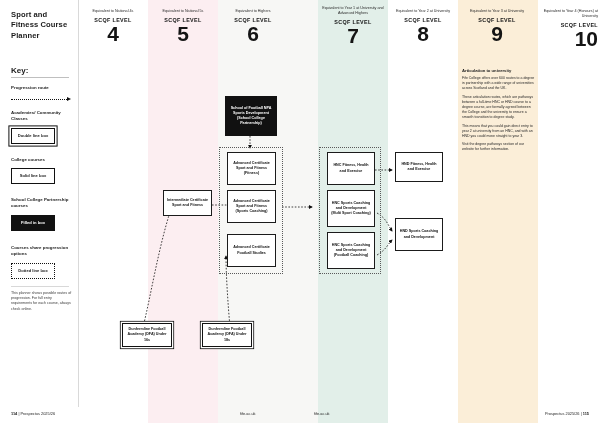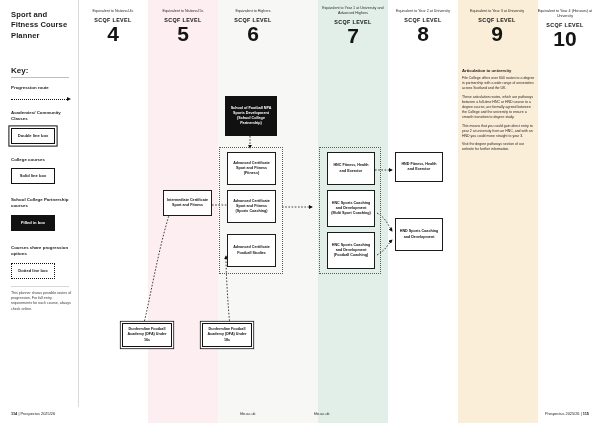--- a/index.html
+++ b/index.html
@@ -146,21 +146,21 @@
   <div class="colhead" style="left:390px;width:66px;">
     <div class="eqv">Equivalent to Year 2 at University</div>
     <div class="scqf">SCQF LEVEL</div>
     <div class="lvl">8</div>
   </div>
   <div class="colhead" style="left:462px;width:70px;">
     <div class="eqv">Equivalent to Year 3 at University</div>
     <div class="scqf">SCQF LEVEL</div>
     <div class="lvl">9</div>
   </div>
-  <div class="colhead" style="left:532px;width:66px;">
+  <div class="colhead" style="left:532px;width:66px;text-align:right;">
     <div class="eqv">Equivalent to Year 4 (Honours) at University</div>
     <div class="scqf">SCQF LEVEL</div>
     <div class="lvl">10</div>
   </div>
 
   <svg class="links">
     <defs>
       <marker id="ah" markerWidth="5" markerHeight="5" refX="4" refY="2.5" orient="auto">
         <path d="M0,0 L5,2.5 L0,5 z" fill="#111"></path>
       </marker>

